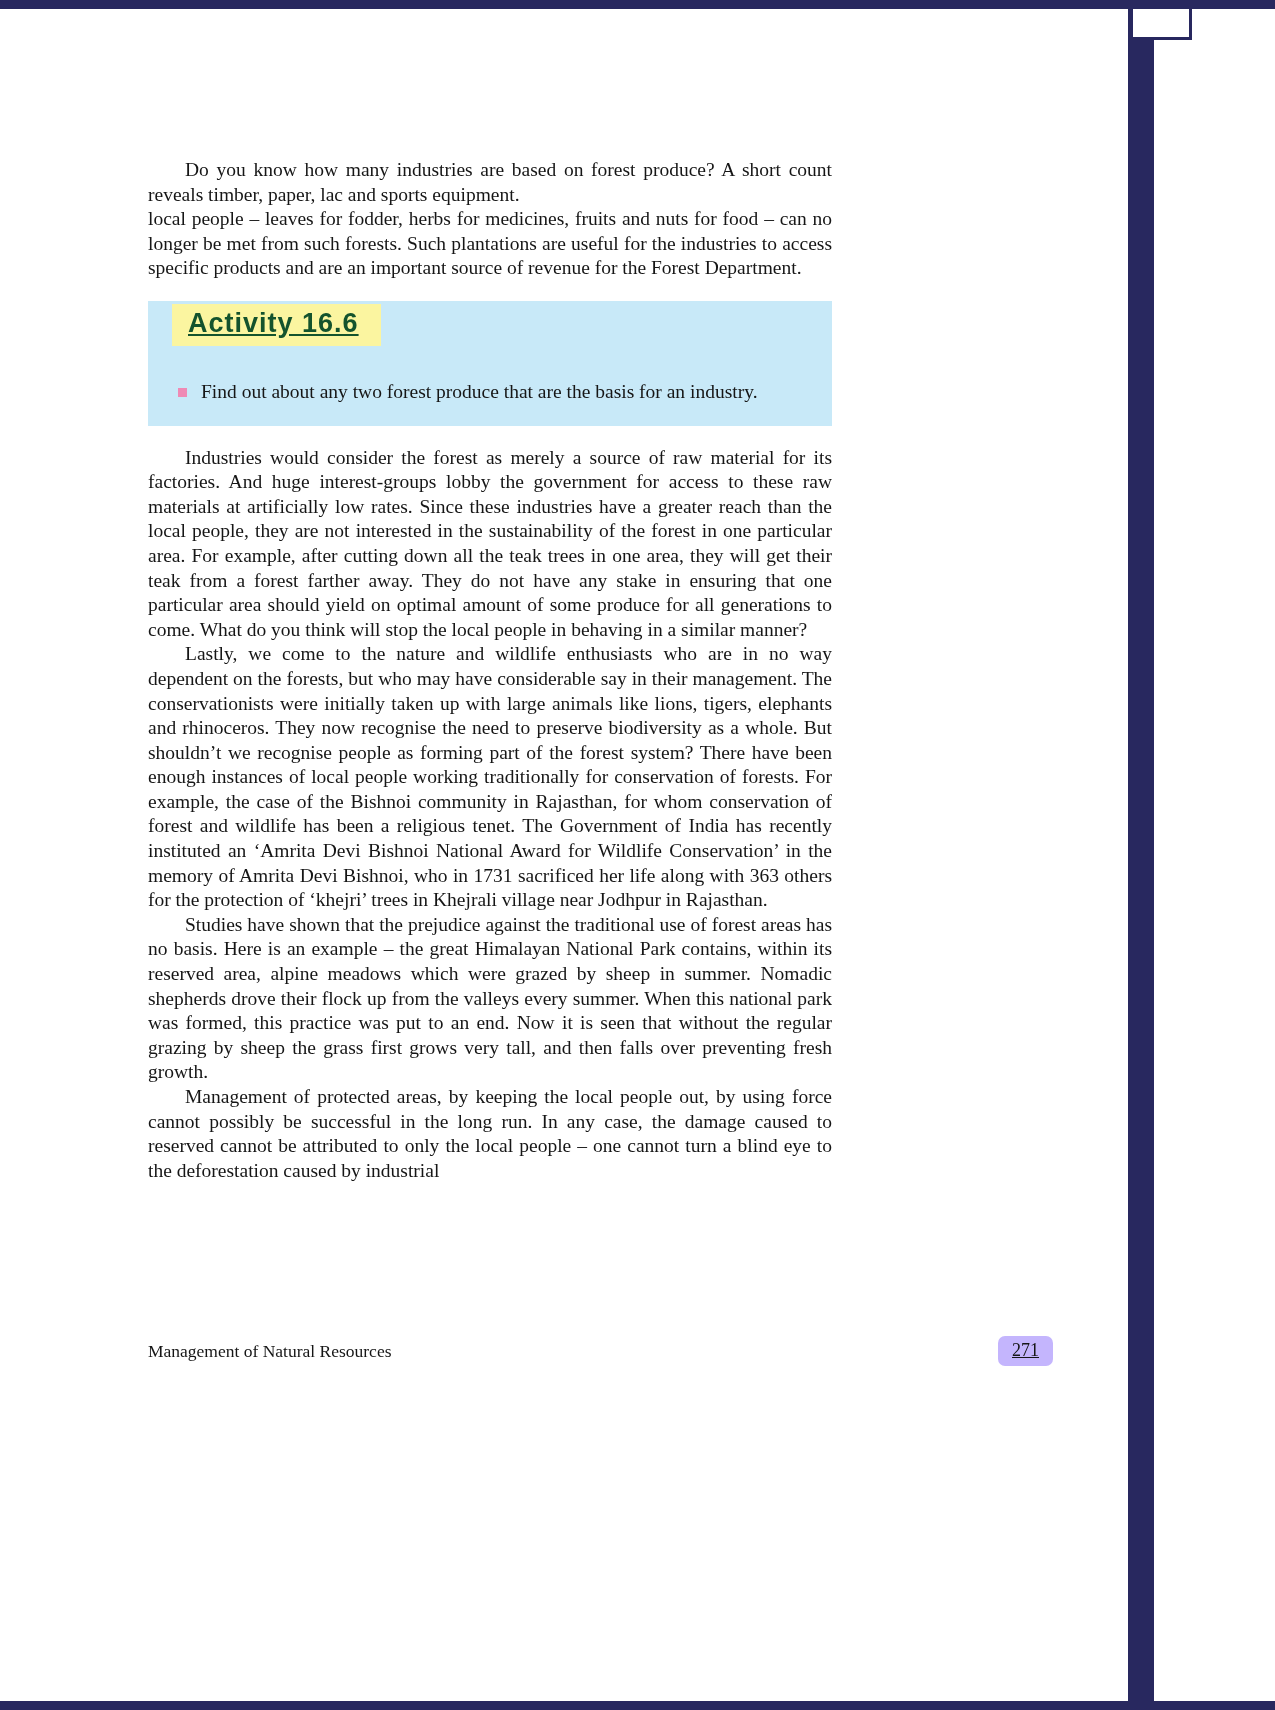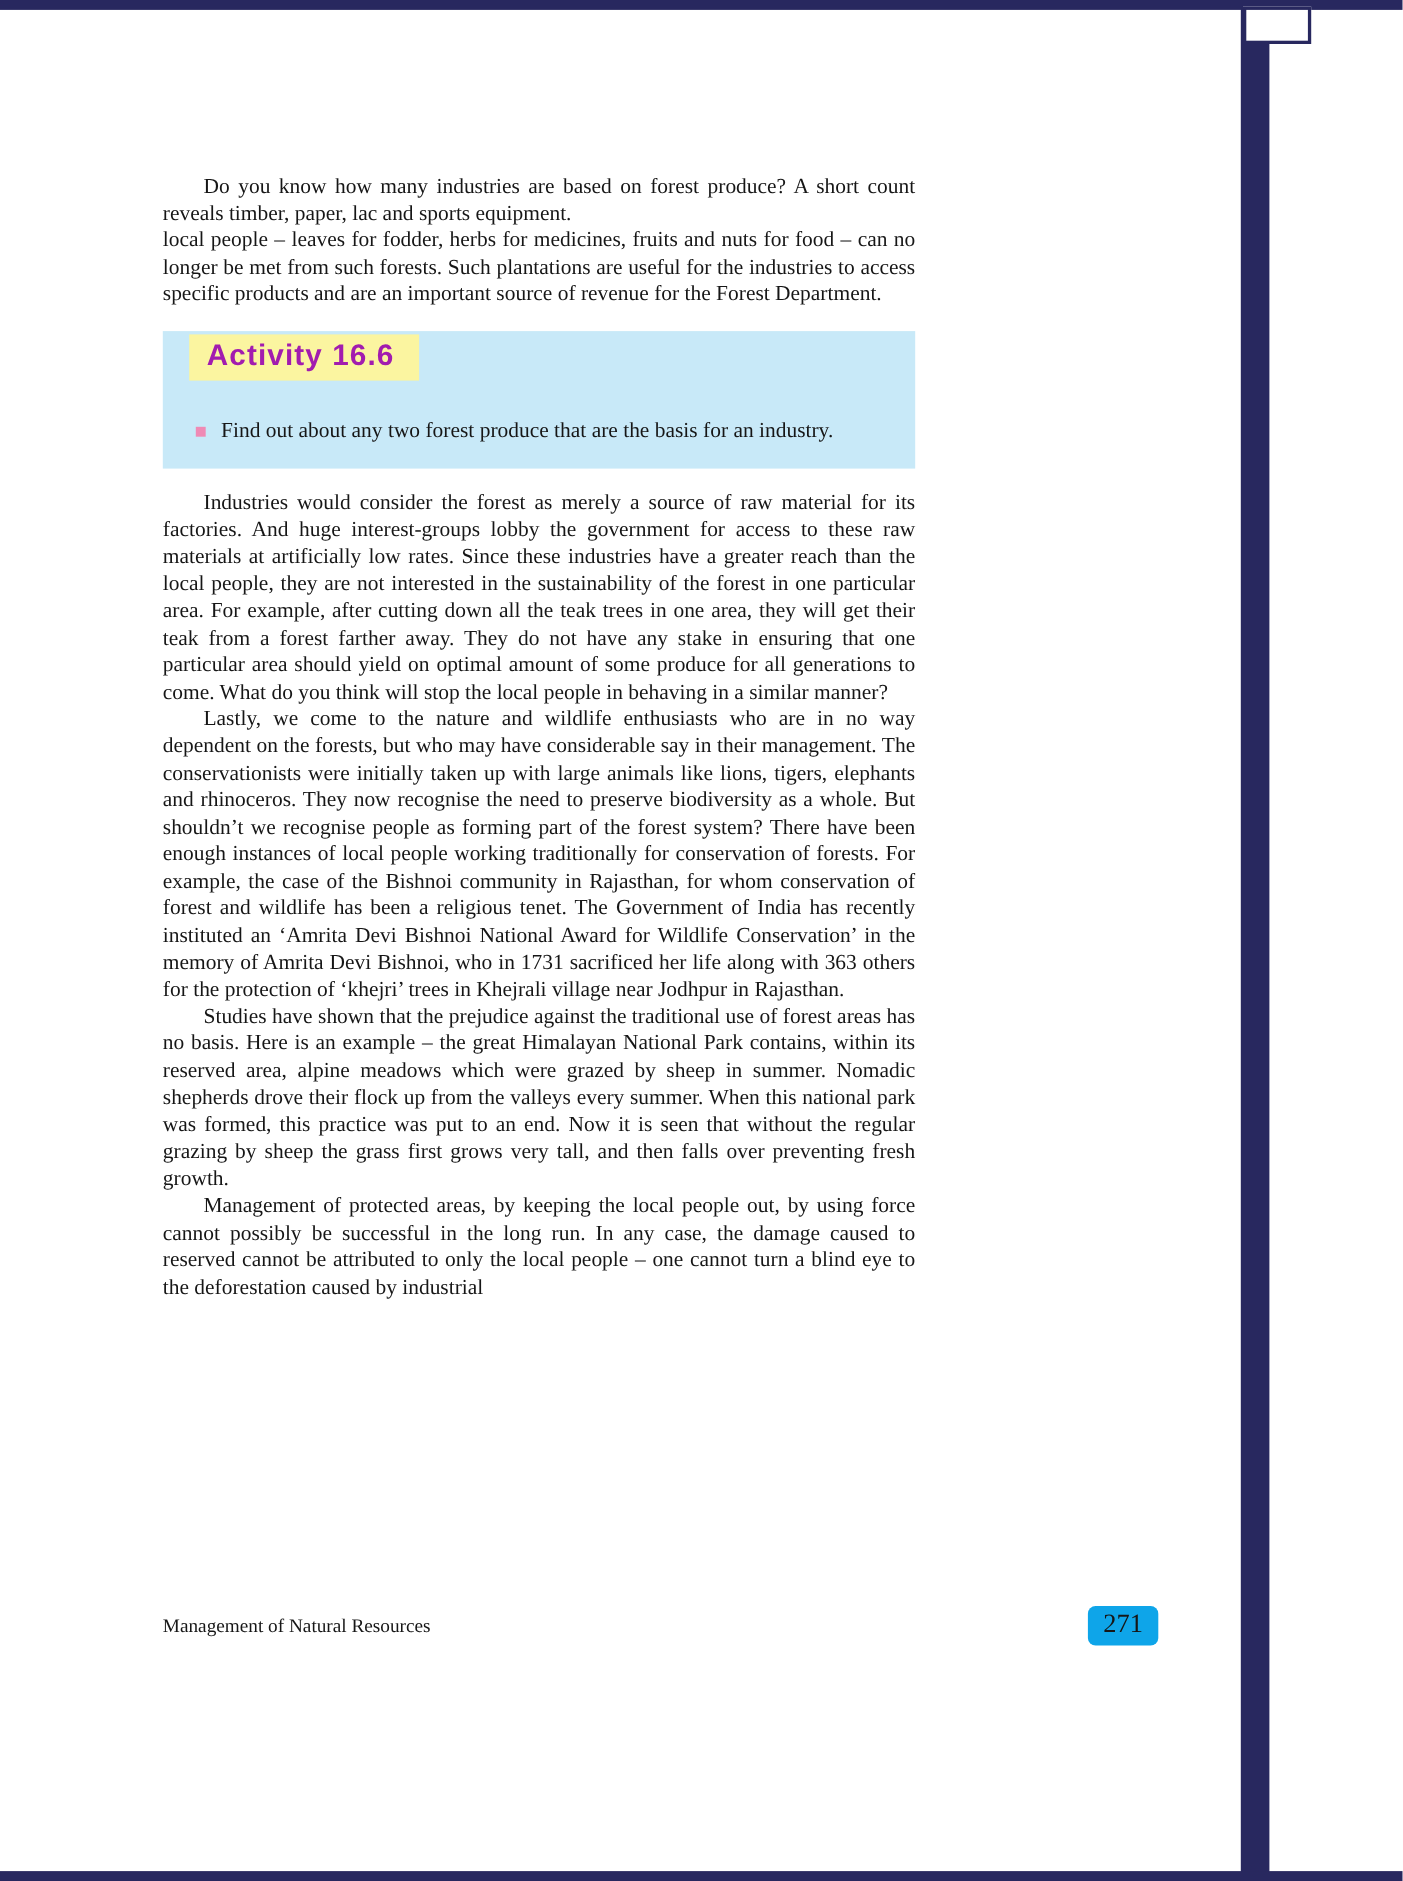--- a/index.html
+++ b/index.html
@@ -59,21 +59,22 @@
   }
   .activity-label {
     display: inline-block;
     background: #fbf5a0;
     padding: 4px 22px 7px 16px;
     margin: 0 0 14px 2px;
     font-family: "Liberation Sans", sans-serif;
     font-weight: 700;
     font-size: 27px;
     letter-spacing: 1px;
-    color: #a21caf;
+    color: #14532d;
+    text-decoration: underline;
   }
   ul.activity-list {
     list-style: none;
     margin: 0; padding: 0;
   }
   ul.activity-list li {
     position: relative;
     padding-left: 31px;
     margin-bottom: 5px;
     font-size: 19.5px;
@@ -84,32 +85,33 @@
   .bullet {
     position: absolute;
     left: 8px; top: 8px;
     width: 9px; height: 9px;
     background: #ef8ab5;
   }
 
   
   .footer {
     position: absolute;
-    left: 148px; top: 1460px;
+    left: 148px; top: 1336px;
     width: 905px;
     display: flex;
     justify-content: space-between;
     align-items: center;
   }
   .footer-title { font-size: 17.5px; }
   .page-badge {
-    background: #0ea5e9;
+    background: #c4b5fd;
     border-radius: 7px;
     padding: 4px 14px 5px 14px;
-    font-size: 24px;
+    font-size: 18px;
+    text-decoration: underline;
   }
 </style>
 </head>
 <body>
 
 <div>
 
   <div class="top-bar"></div>
   <div class="right-band"></div>
   <div class="notch"></div>

